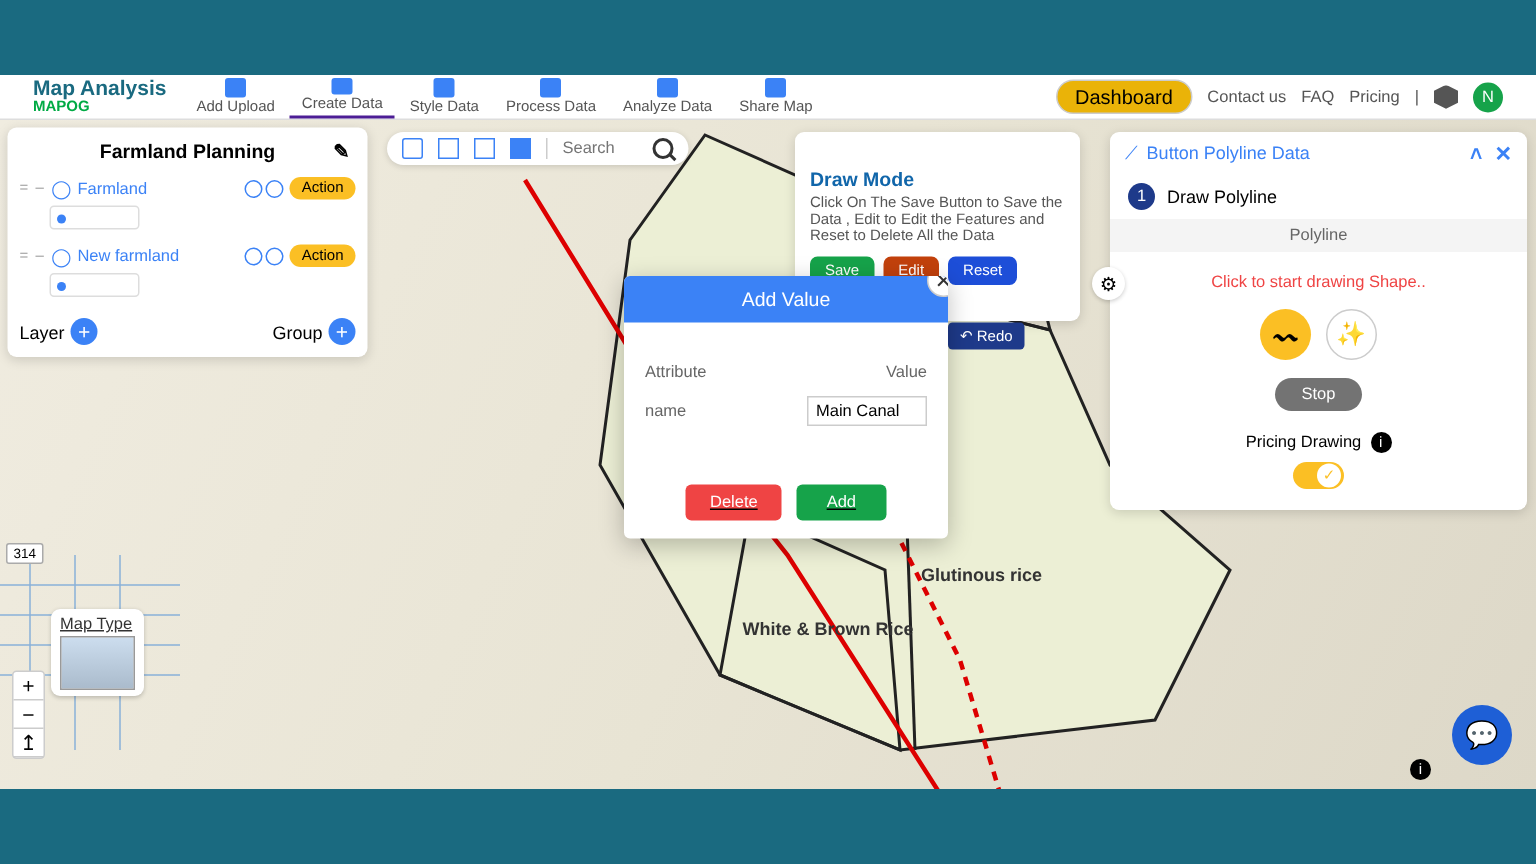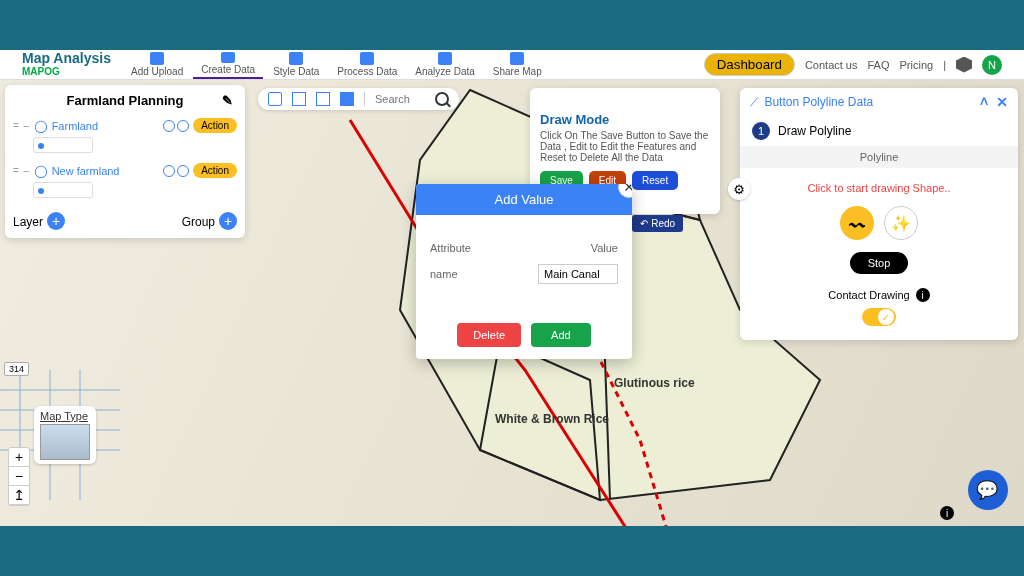--- a/index.html
+++ b/index.html
@@ -56,38 +56,38 @@
 .redo-chip { position: absolute; top: 135px; left: 632px; background: #1e3a8a; color: #fff; font-size: 10px; padding: 3px 8px; border-radius: 3px; }
 
 
 .modal { position: absolute; top: 104px; left: 416px; width: 216px; background: #fff; border-radius: 4px; box-shadow: 0 4px 16px rgba(0,0,0,.25); overflow: hidden; }
 .modal-hdr { background: #3b82f6; color: #fff; padding: 8px; text-align: center; font-size: 13px; position: relative; }
 .modal-close { position: absolute; right: -8px; top: -8px; width: 22px; height: 22px; border-radius: 50%; background: #fff; color: #333; display: flex; align-items: center; justify-content: center; font-size: 14px; border: 1px solid #ccc; }
 .modal-body { padding: 27px 14px; font-size: 11px; color: #666; }
 .modal-cols { display: flex; justify-content: space-between; margin-bottom: 10px; }
 .modal-row { display: flex; justify-content: space-between; align-items: center; margin-bottom: 12px; }
 .modal-row input { border: 1px solid #ccc; padding: 3px 5px; width: 80px; font-size: 11px; }
-.modal-btns { display: flex; gap: 10px; justify-content: center; padding-bottom: 12px; }
+.modal-btns { display: flex; gap: 10px; justify-content: center; padding-bottom: 12px; text-decoration: underline; }
 .btn-del { background: #ef4444; color: #fff; border: none; padding: 6px 16px; border-radius: 4px; font-size: 11px; }
 .btn-add { background: #16a34a; color: #fff; border: none; padding: 6px 20px; border-radius: 4px; font-size: 11px; }
 
 
 .poly-panel { position: absolute; top: 8px; right: 6px; width: 278px; background: #fff; border-radius: 6px; box-shadow: 0 2px 8px rgba(0,0,0,.15); }
 .pp-hdr { display: flex; align-items: center; padding: 6px 10px; font-size: 12px; color: #3b82f6; gap: 6px; }
 .pp-hdr-icons { margin-left: auto; display: flex; gap: 8px; font-size: 14px; font-weight: 700; }
 .pp-step { display: flex; align-items: center; gap: 8px; padding: 6px 12px; font-size: 12px; }
 .step-num { width: 18px; height: 18px; border-radius: 50%; background: #1e3a8a; color: #fff; display: flex; align-items: center; justify-content: center; font-size: 11px; }
 .pp-sub { background: #f4f4f4; text-align: center; padding: 5px; font-size: 11px; color: #666; }
 .pp-body { padding: 14px; text-align: center; position: relative; }
 .gear { position: absolute; left: -12px; top: 10px; width: 22px; height: 22px; background: #fff; border-radius: 50%; box-shadow: 0 1px 3px rgba(0,0,0,.2); display: flex; align-items: center; justify-content: center; font-size: 13px; }
 .hint { color: #ef4444; font-size: 11px; margin-bottom: 12px; }
 .shape-btns { display: flex; gap: 10px; justify-content: center; margin-bottom: 12px; }
 .shape-btn { width: 34px; height: 34px; border-radius: 50%; display: flex; align-items: center; justify-content: center; font-size: 16px; }
 .shape-line { background: #fbbf24; } .shape-magic { background: #fff; border: 1px solid #ccc; }
-.stop-btn { background: #000000; color: #fff; border: none; border-radius: 14px; padding: 5px 18px; font-size: 11px; margin-bottom: 14px; }
+.stop-btn { background: #737373; color: #fff; border: none; border-radius: 14px; padding: 5px 18px; font-size: 11px; margin-bottom: 14px; }
 .cont { font-size: 11px; display: flex; align-items: center; gap: 6px; justify-content: center; margin-bottom: 6px; }
 .info-dot { width: 14px; height: 14px; border-radius: 50%; background: #000; color: #fff; font-size: 10px; display: flex; align-items: center; justify-content: center; }
 .toggle { width: 34px; height: 18px; background: #fbbf24; border-radius: 10px; margin: 0 auto; position: relative; }
 .toggle::after { content: "✓"; position: absolute; right: 2px; top: 1px; width: 16px; height: 16px; background: #fff; border-radius: 50%; color: #fbbf24; font-size: 10px; display: flex; align-items: center; justify-content: center; }
 
 
 .zoom-ctrl { position: absolute; bottom: 20px; left: 8px; width: 22px; background: #fff; border: 1px solid #ccc; border-radius: 3px; font-size: 14px; text-align: center; }
 .zoom-ctrl div { border-bottom: 1px solid #ccc; padding: 1px 0; }
 .maptype { position: absolute; bottom: 62px; left: 34px; font-size: 11px; color: #333; background: #fff; padding: 4px 6px; border-radius: 6px; box-shadow: 0 1px 3px rgba(0,0,0,.2); text-decoration: underline; }
 .thumb { width: 50px; height: 36px; background: linear-gradient(#cde, #abc); border: 1px solid #999; margin-top: 2px; }
@@ -263,21 +263,21 @@
       <div class="pp-sub">Polyline</div>
       <div class="pp-body">
         <span class="gear">⚙</span>
         <div class="hint">Click to start drawing Shape..</div>
         <div class="shape-btns">
           <span class="shape-btn shape-line">〰</span>
           <span class="shape-btn shape-magic">✨</span>
         </div>
         <button class="stop-btn">Stop</button>
         <div class="cont">
-          <span>Contact Drawing</span>
+          <span>Pricing Drawing</span>
           <span class="info-dot">i</span>
         </div>
         <div class="toggle"></div>
       </div>
     </div>
 
     <div class="zoom-ctrl">
       <div>+</div>
       <div>−</div>
       <div>↥</div>

